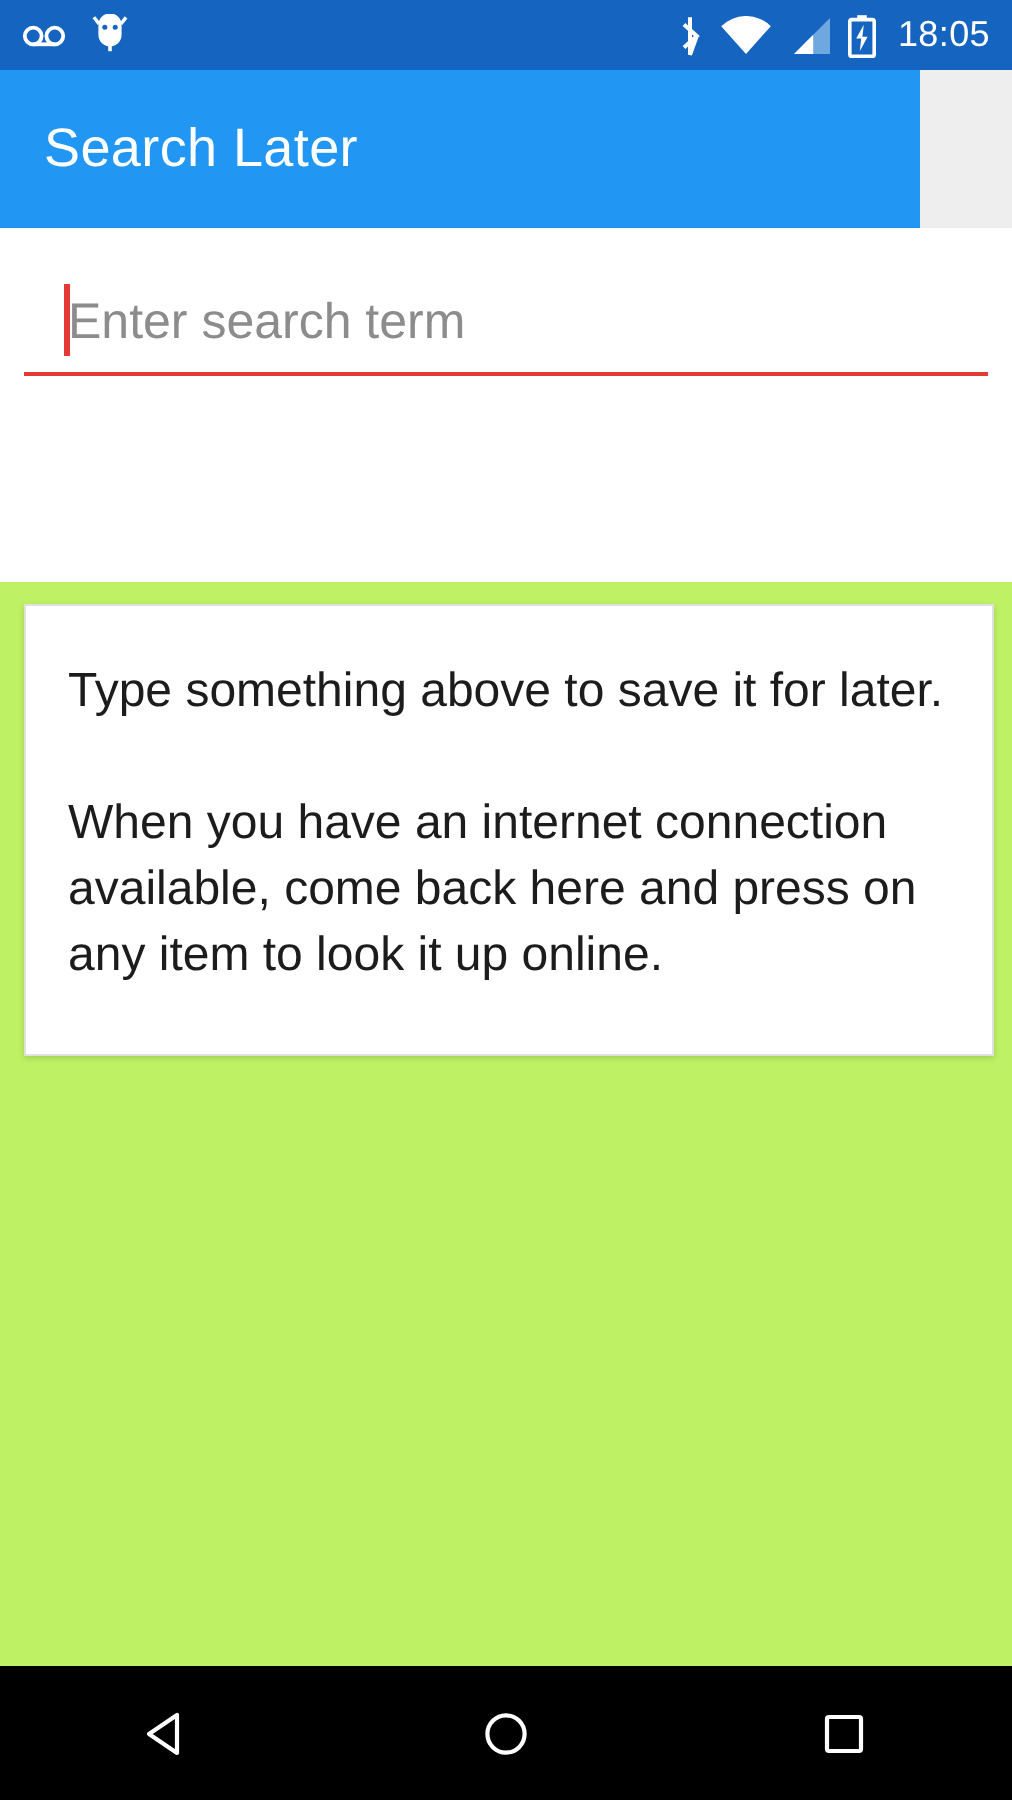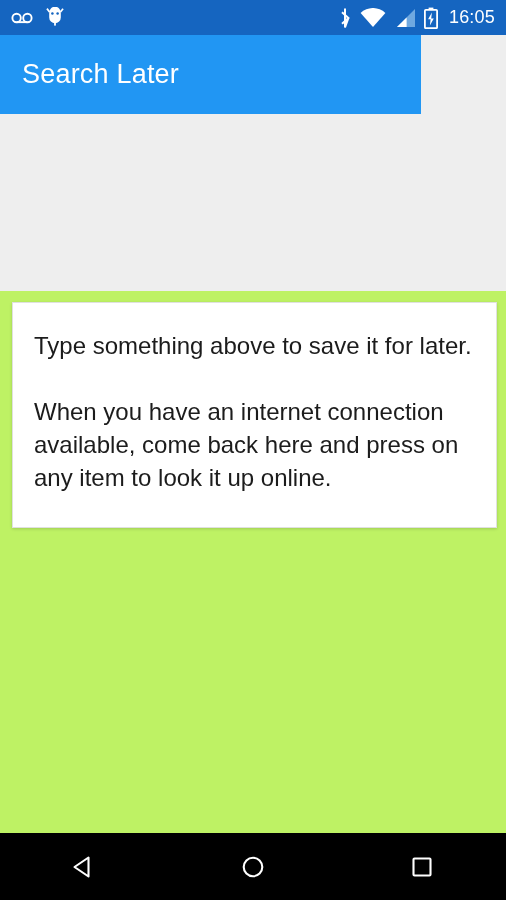--- a/index.html
+++ b/index.html
@@ -56,21 +56,21 @@
     font-weight: 400;
     letter-spacing: 0.2px;
     margin-left: 3px;
     white-space: nowrap;
   }
 
   
   #app-bar {
     position: absolute;
     left: 0; top: 35px;
-    width: 421px;
+    width: 460px;
     height: 79px;
     background: #2196f3;
     display: flex;
     align-items: center;
   }
   #app-bar-title {
     color: #ffffff;
     font-size: 27px;
     font-weight: 500;
     letter-spacing: 0.2px;
@@ -243,28 +243,38 @@
           <path d="M12.6 9.4 L12.6 19 L3 19 Z" fill="#ffffff"></path>
         </svg>
       </span>
       <span class="sb-icon">
         <svg width="14" height="22" viewBox="0 0 14 22">
           <rect x="4.6" y="0.6" width="4.8" height="2.2" fill="#ffffff"></rect>
           <rect x="0.9" y="2.8" width="12.2" height="18.4" rx="1" fill="none" stroke="#ffffff" stroke-width="1.8"></rect>
           <path d="M7.9 5.4 L4.1 12.2 L6.6 12.2 L5.9 18.6 L9.8 11.4 L7.2 11.4 Z" fill="#ffffff"></path>
         </svg>
       </span>
-      <span id="status-clock">16:05</span>
+      <span id="status-clock">18:05</span>
     </div>
   </div>
 
   <div id="app-bar">
     <span id="app-bar-title">Search Later</span>
   </div>
 
+  <div id="input-panel">
+
+    <div id="search-field-wrap">
+      <div id="search-caret"></div>
+      <input id="search-input" type="text" placeholder="Enter search term" style="">
+      <div id="search-underline"></div>
+    </div>
+
+    <button id="add-button">ADD</button>
+  </div>
 
   <div id="content-area">
     <div id="info-card">
       <div id="info-card-text">Type something above to save it for later.
 
 When you have an internet connection available, come back here and press on any item to look it up online.</div>
     </div>
   </div>
 
   <div id="nav-bar">

